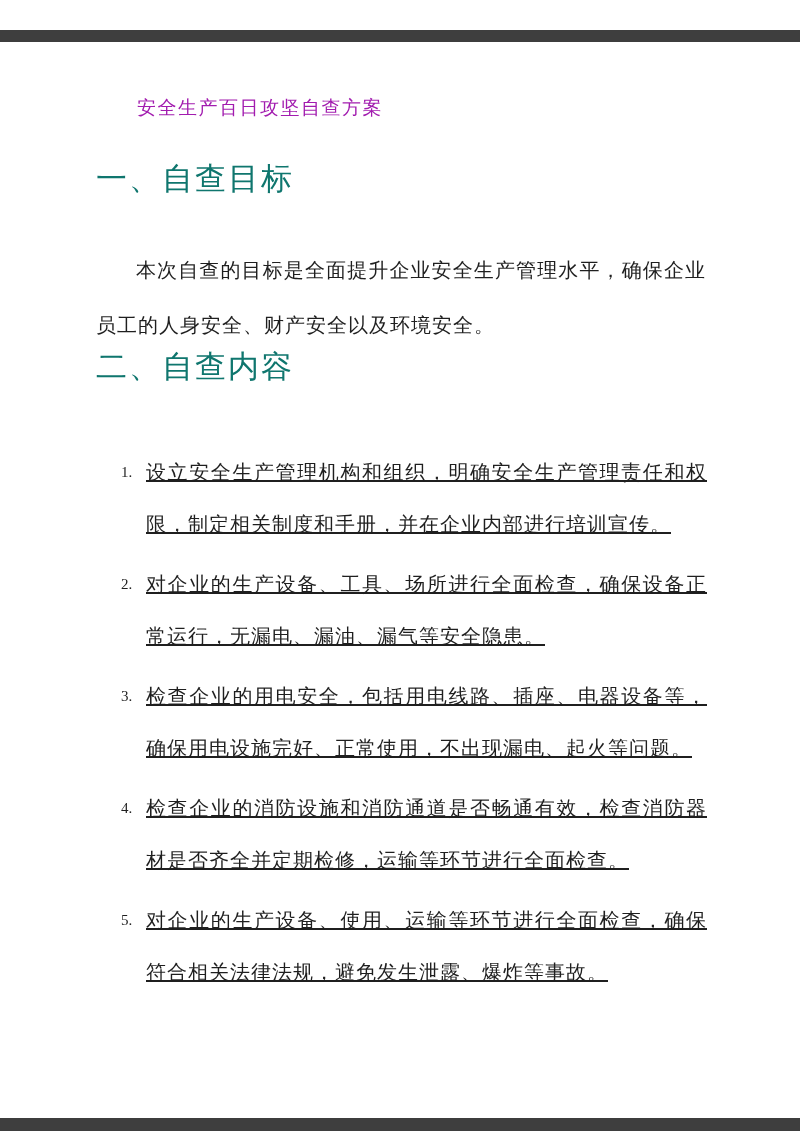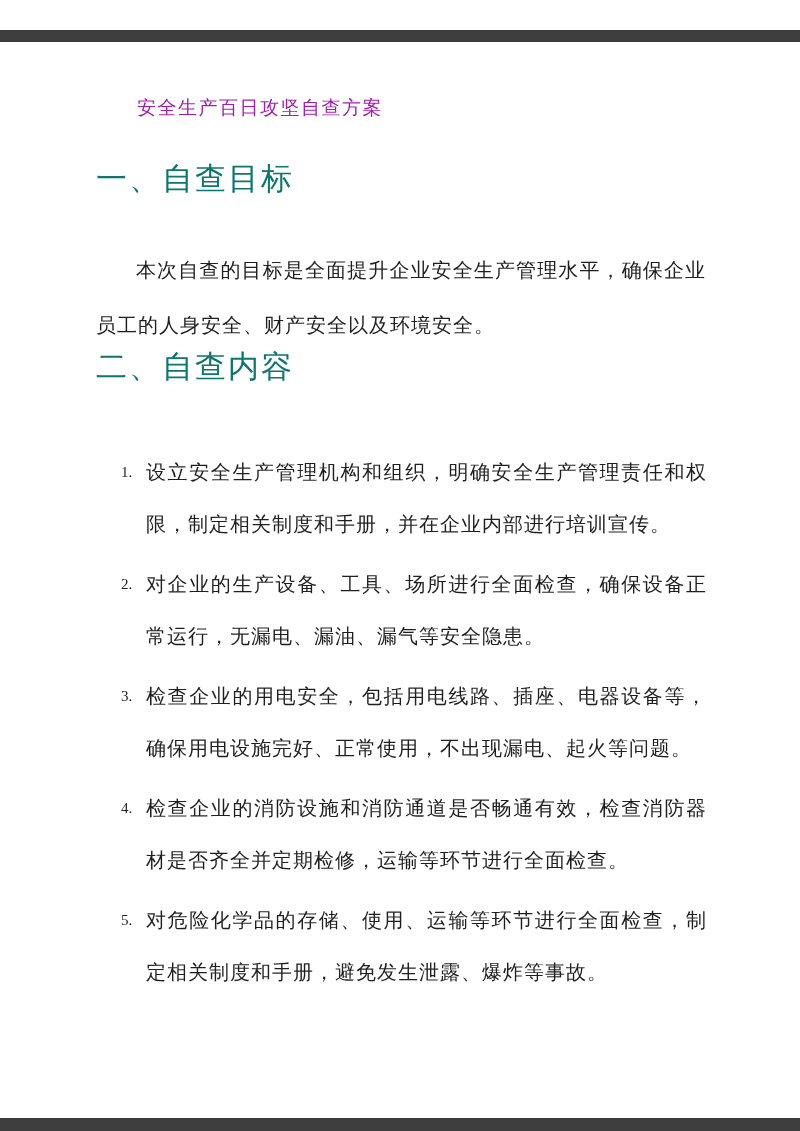--- a/index.html
+++ b/index.html
@@ -72,20 +72,21 @@
     line-height: 52px;
     color: #1f1f1f;
   }
   .list-item .txt {
     flex: 1;
     font-size: 20px;
     line-height: 52px;
     letter-spacing: 1px;
     text-align: justify;
     color: #1f1f1f;
+    text-decoration: underline;
   }
 </style>
 </head>
 <body>
 
 <div class="page">
 
   <div class="edge-bar edge-top"></div>
   <div class="edge-bar edge-bottom"></div>
 
@@ -109,17 +110,17 @@
     <li class="list-item">
       <span class="num">3.</span>
       <span class="txt">检查企业的用电安全，包括用电线路、插座、电器设备等，确保用电设施完好、正常使用，不出现漏电、起火等问题。</span>
     </li>
     <li class="list-item">
       <span class="num">4.</span>
       <span class="txt">检查企业的消防设施和消防通道是否畅通有效，检查消防器材是否齐全并定期检修，运输等环节进行全面检查。</span>
     </li>
     <li class="list-item">
       <span class="num">5.</span>
-      <span class="txt">对危险化学品的存储、使用、运输等环节进行全面检查，制定相关制度和手册，避免发生泄露、爆炸等事故。</span>
+      <span class="txt">对企业的生产设备、使用、运输等环节进行全面检查，确保符合相关法律法规，避免发生泄露、爆炸等事故。</span>
     </li>
   </ol>
 
 </div>
 
 </body></html>

